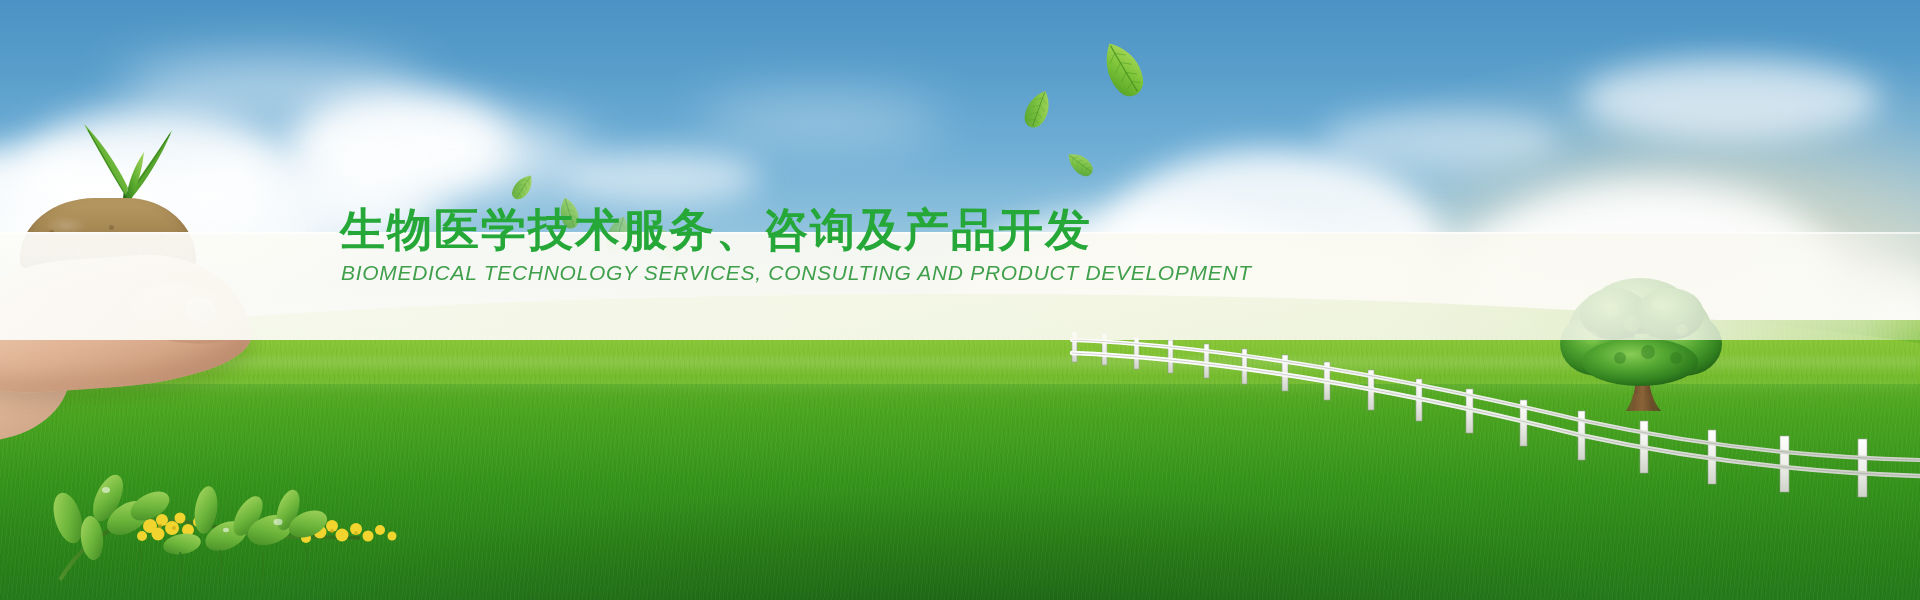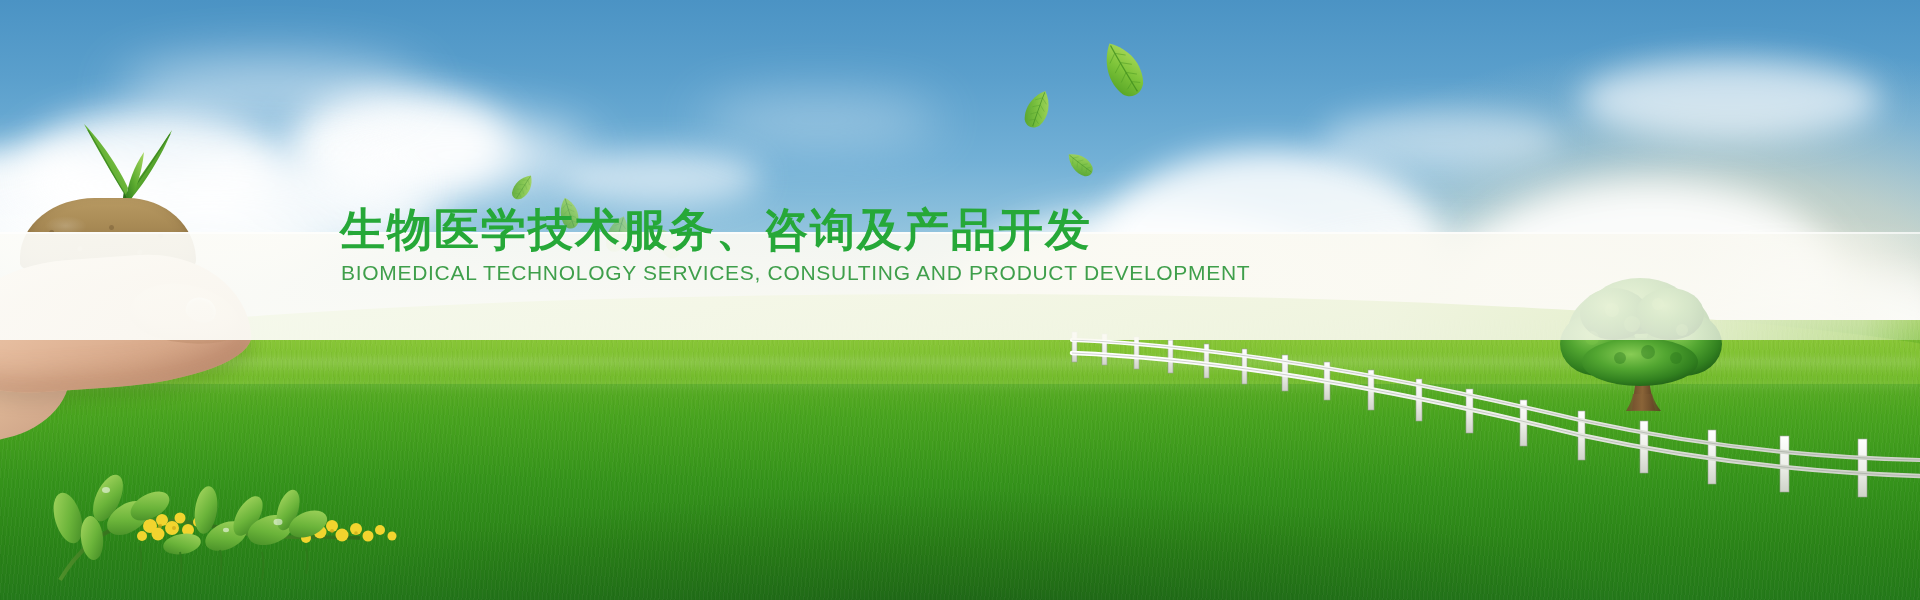--- a/index.html
+++ b/index.html
@@ -127,20 +127,21 @@
   }
   .title-en{
     position:absolute; left:341px; top:62px;
     font-family:"Liberation Sans","DejaVu Sans",sans-serif;
     font-size:21px;
     font-weight:normal;
     letter-spacing:.7px;
     color:#3f9f4b;
     white-space:nowrap;
     line-height:1;
+    font-style:italic;
   }
 
   
   .hand-wrap{position:absolute;left:-20px;top:140px;width:330px;height:340px;}
   .palm{
     position:absolute; left:-30px; top:118px; width:300px; height:130px;
     background:linear-gradient(155deg,#f0cdb2 0%,#e6bd9f 38%,#d8a98a 72%,#c9957a 100%);
     border-radius:52% 46% 60% 40% / 78% 88% 42% 34%;
     box-shadow:inset -10px -16px 26px rgba(150,100,70,.30),
                inset 8px 10px 20px rgba(255,230,210,.55),

